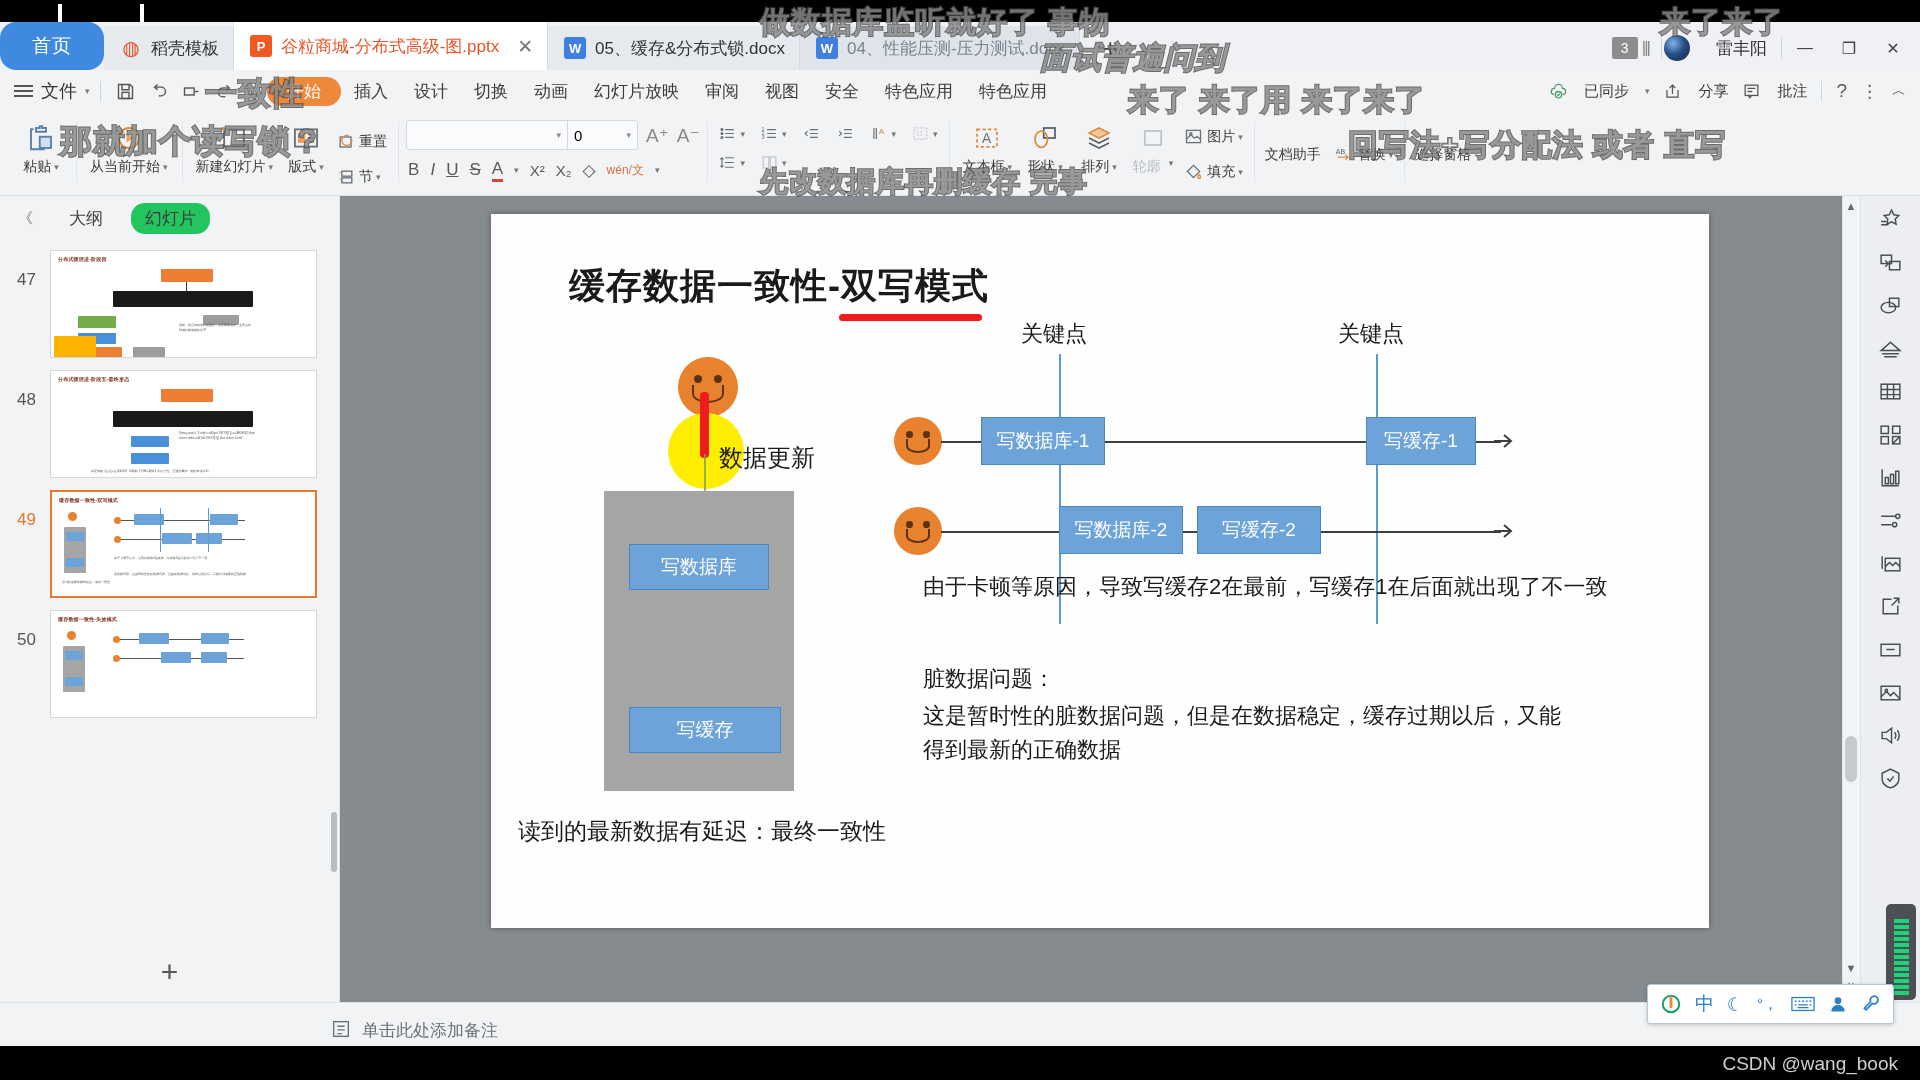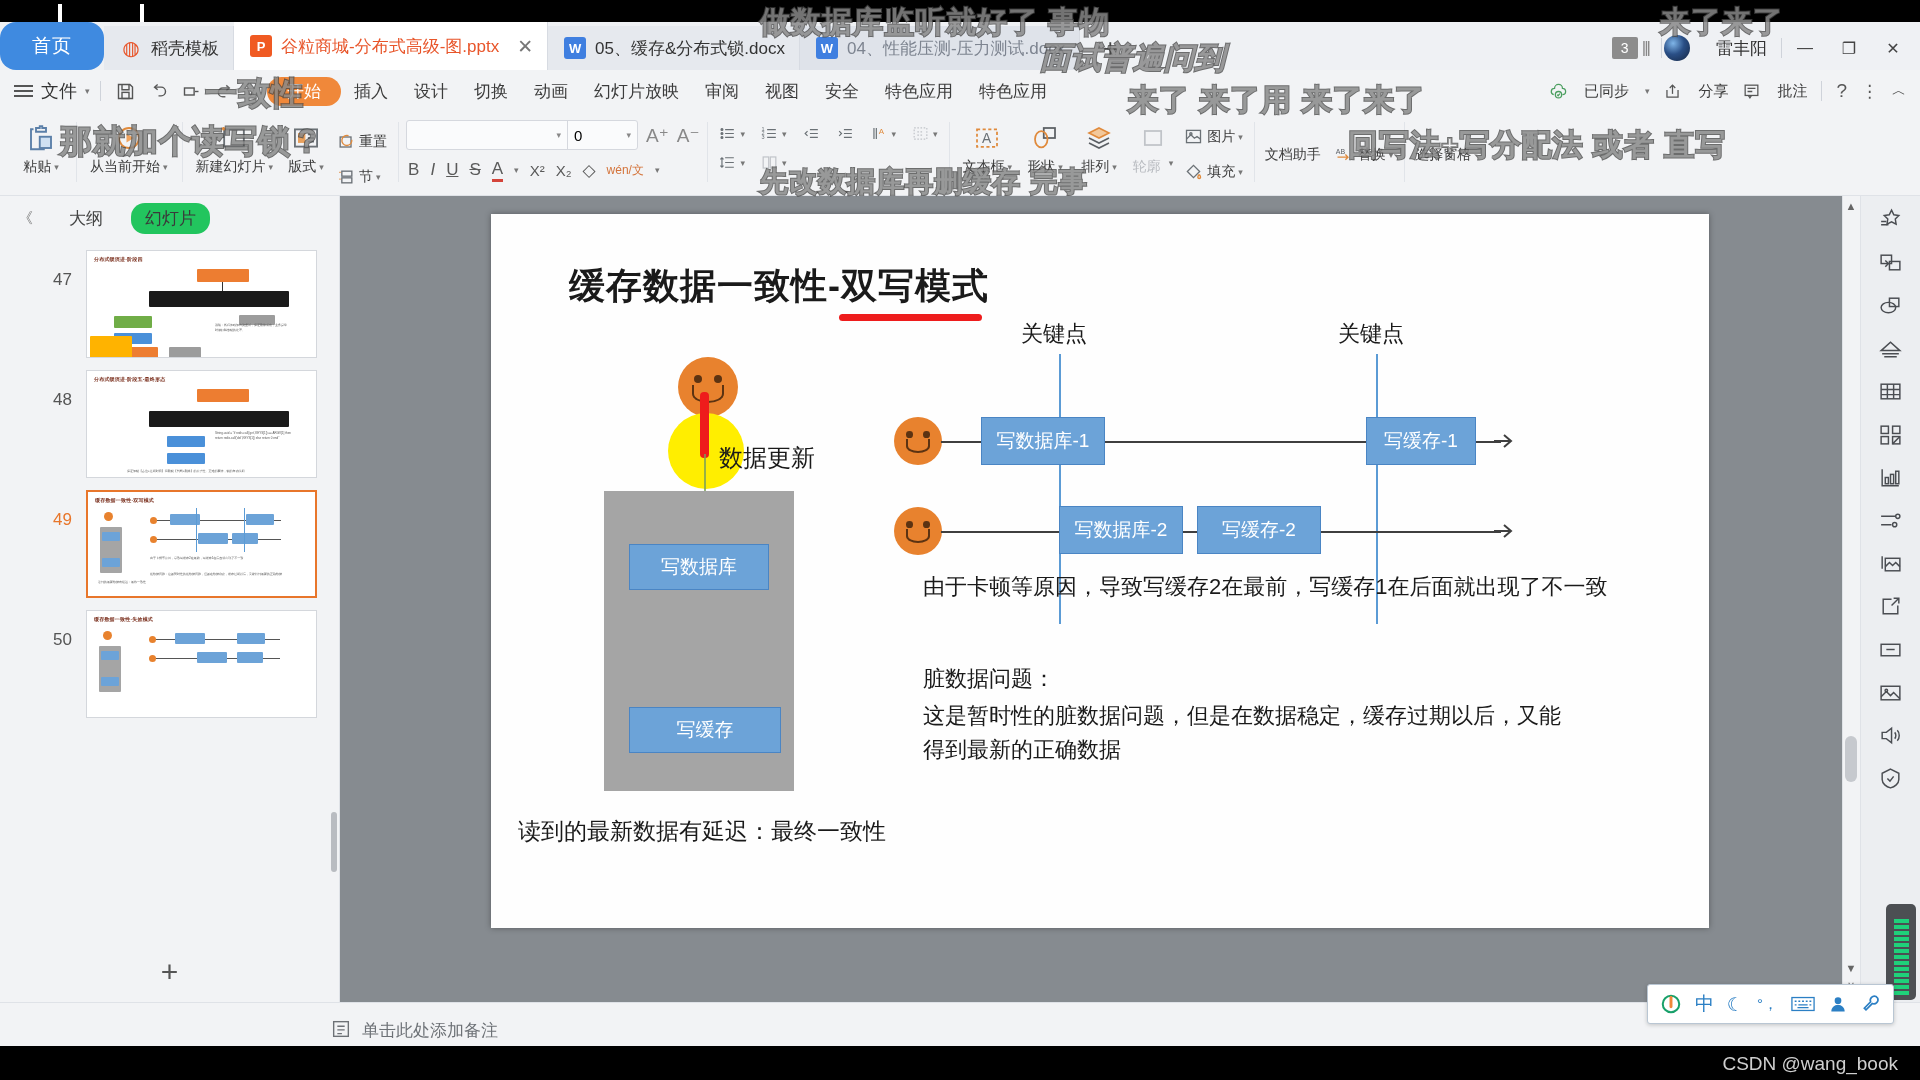--- a/index.html
+++ b/index.html
@@ -73,21 +73,21 @@
   .fmtrow { display:flex; align-items:center; gap:11px; font-size:17px; color:#5a5a5a; height:32px; padding-left:2px;}
 
   
   .work { display:flex; height:calc(1036px - 48px - 42px - 84px - 56px); }
   .left-pane { width:340px; background:#f2f3f5; border-right:1px solid #dfe2e7; display:flex; flex-direction:column; position:relative;}
   .lp-head { height:44px; display:flex; align-items:center; gap:14px; padding-left:10px; }
   .collapse { color:#777; font-size:15px; padding:4px 8px; }
   .lp-tab { font-size:17px; color:#444; padding:4px 14px; border-radius:14px; }
   .lp-tab.active { background:#22c55e; color:#3a3a3a; }
   .thumbs { flex:1; overflow:hidden; padding:4px 0 0 0; position:relative;}
-  .thumb-row { display:flex; align-items:flex-start; padding:6px 22px 6px 6px; gap:14px;margin-left:36px; }
+  .thumb-row { display:flex; align-items:flex-start; padding:6px 22px 6px 6px; gap:14px; }
   .tnum { width:30px; text-align:right; font-size:17px; color:#555; padding-top:20px; flex:0 0 auto;}
   .tbox { flex:1; height:108px; background:#fff; border:1px solid #d4d7dc; position:relative; overflow:hidden; }
   .thumb-row.sel .tbox { border:2px solid #e8762b; }
   .thumb-row.sel .tnum { color:#e8762b; }
   .addslide { height:60px; display:flex; align-items:center; justify-content:center; color:#555; font-size:30px; font-weight:300;}
   .lp-scroll { position:absolute; right:2px; bottom:70px; width:6px; height:60px; background:#b9bcc1; border-radius:3px;}
 
   
   .mt-title { position:absolute; left:7px; top:5px; font-size:5px; color:#7a2f1d; font-weight:bold; letter-spacing:.2px;}
   .mbox { position:absolute; border-radius:1px; }

